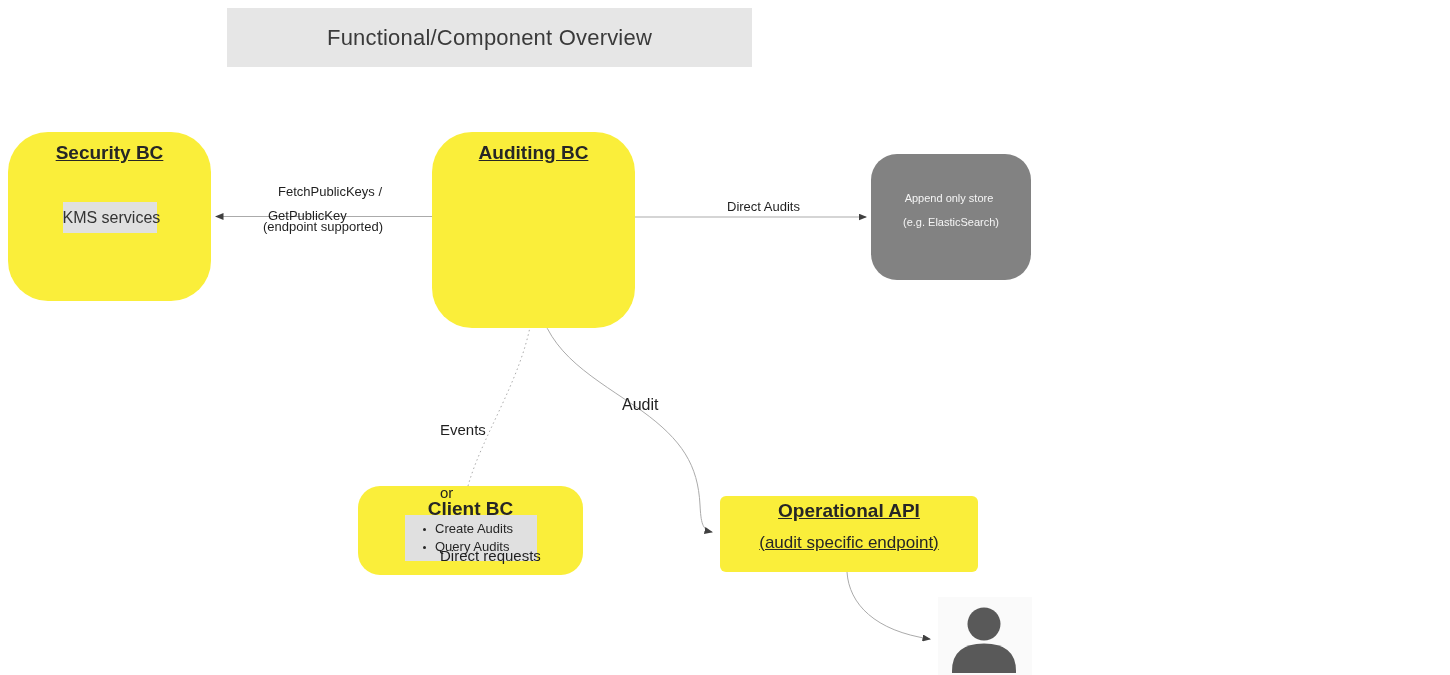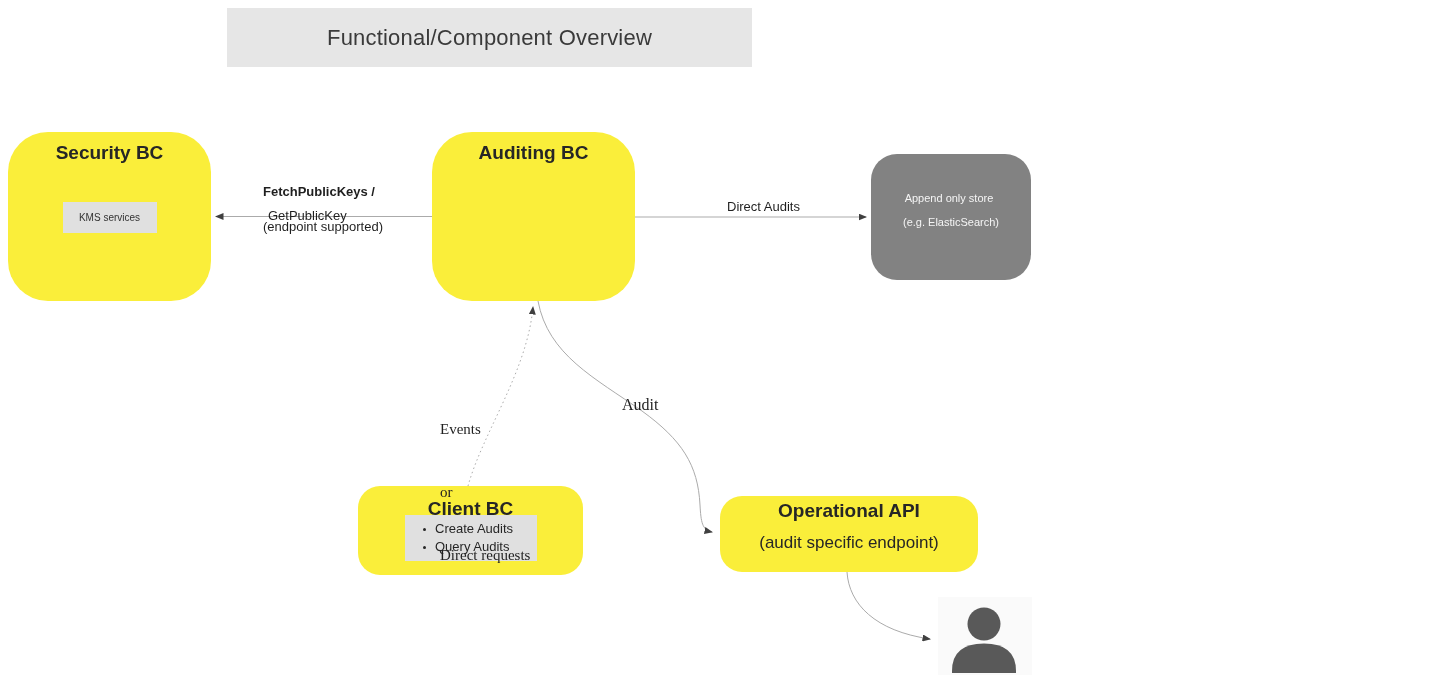--- a/index.html
+++ b/index.html
@@ -23,30 +23,31 @@
     font-size:22px;color:#3a3a3a;letter-spacing:.2px;
   }
 
   .edges{position:absolute;left:0;top:0;width:1450px;height:675px;z-index:1;}
 
   .node{position:absolute;z-index:2;}
   .bc{
     background:var(--node-yellow);
     border-radius:40px;
     text-align:center;
+    text-decoration:underline;
   }
   .bc-title{font-weight:bold;font-size:19px;color:#262626;}
 
   .security-bc{left:8px;top:132px;width:203px;height:169px;padding-top:10px;}
-  .auditing-bc{left:432px;top:132px;width:203px;height:169px;padding-top:10px;}
+  .auditing-bc{left:432px;top:132px;width:203px;height:196px;padding-top:10px;}
 
   .inner-label{
     position:absolute;left:50%;transform:translateX(-50%);
     background:var(--inner-label-gray);
-    font-size:10px;color:#333;white-space:nowrap;
+    font-size:16px;color:#333;white-space:nowrap;
   }
   .kms-label{top:70px;width:94px;height:31px;line-height:31px;}
 
   .append-store{
     left:871px;top:154px;width:160px;height:126px;
     background:var(--node-gray);border-radius:26px;
     color:#f5f5f5;font-size:11px;text-align:center;
   }
   .append-store .line1{position:absolute;left:0;right:12px;top:38px;padding-left:8px;}
   .append-store .line2{position:absolute;left:0;right:0;top:62px;}
@@ -54,33 +55,33 @@
   .client-bc{left:358px;top:486px;width:225px;height:89px;border-radius:22px;padding-top:12px;}
   .client-list{
     position:absolute;left:47px;top:29px;width:132px;height:46px;
     background:var(--inner-label-gray);
     display:flex;flex-direction:column;justify-content:center;
     padding-left:18px;text-align:right;
   }
   .client-list .row{display:flex;align-items:center;font-size:13px;line-height:18px;color:#262626;}
   .bullet{width:3px;height:3px;border-radius:50%;background:#262626;margin-right:9px;flex:0 0 auto;}
 
-  .operational-api{left:720px;top:496px;width:258px;height:76px;border-radius:22px;padding-top:4px;}
+  .operational-api{left:720px;top:496px;width:258px;height:76px;border-radius:6px;padding-top:4px;}
   .api-subtitle{font-size:17px;margin-top:11px;color:#262626;}
 
   .user-box{
     left:938px;top:597px;width:94px;height:78px;
     background:#FAFAFA;overflow:hidden;
     display:flex;align-items:flex-end;justify-content:center;
   }
 
   .edge-label{position:absolute;z-index:3;color:#1f1f1f;white-space:pre;}
   .lbl-13{font-size:13px;line-height:16px;}
-  .lbl-15{font-size:15px;line-height:21px;font-family:Liberation Serif, serif;}
-  .lbl-fetch1{left:263px;top:184px;font-weight:bold;}
+  .lbl-15{font-size:15px;line-height:21px;}
+  .lbl-fetch1{left:278px;top:184px;}
   .lbl-fetch2{left:268px;top:200px;margin-top:8px;}
   .lbl-fetch3{left:263px;top:219px;}
   .lbl-store{left:727px;top:199px;}
   .lbl-events{left:440px;top:377px;}
   .lbl-audit{left:622px;top:394px;font-size:16px;}
 </style>
 </head>
 <body>
 
 <div class="canvas">

